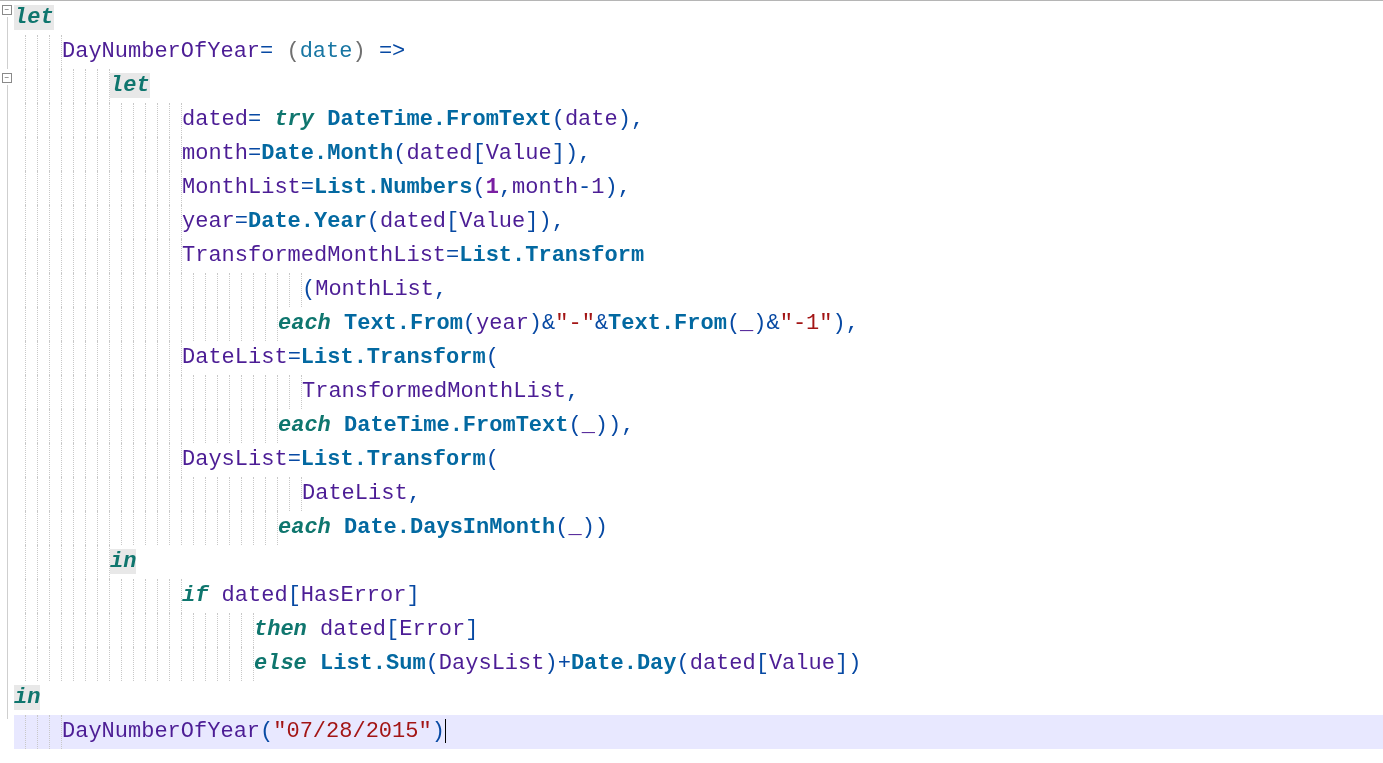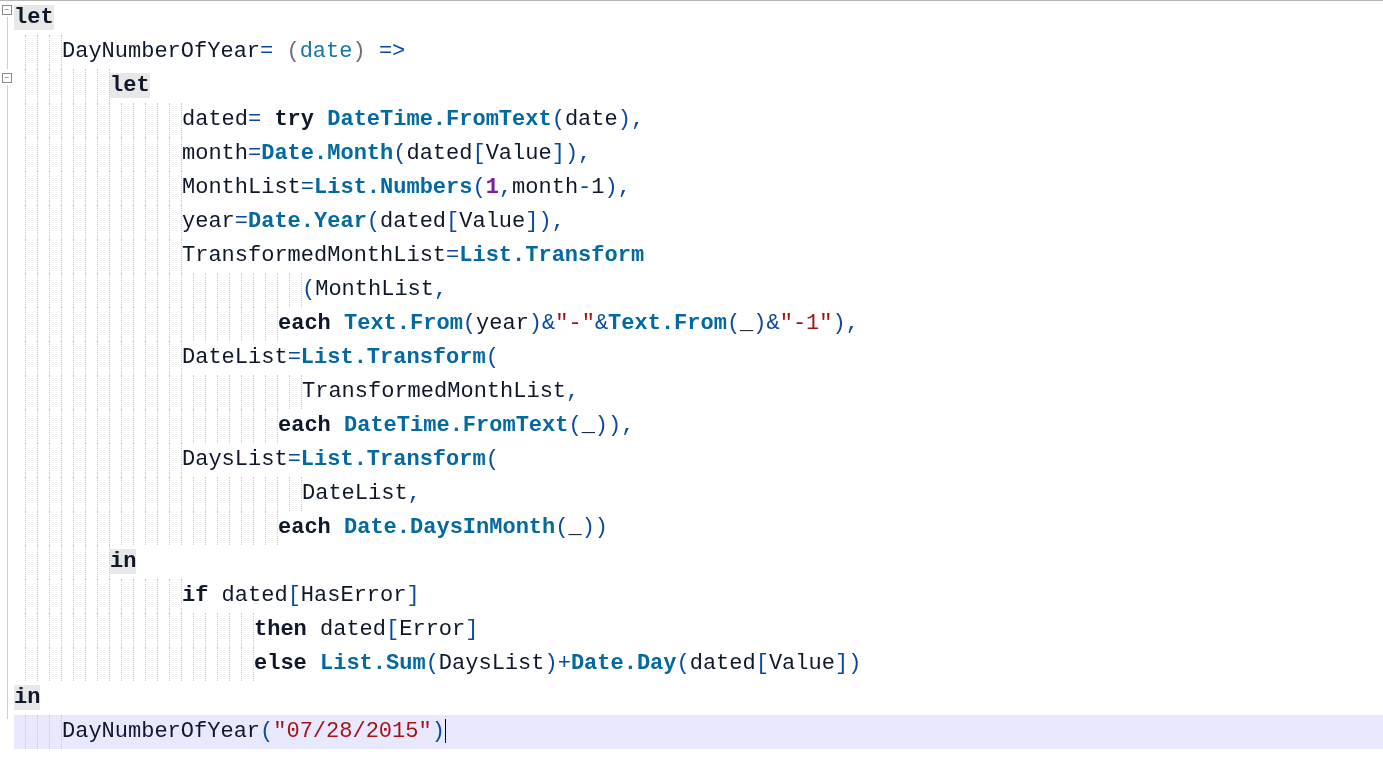--- a/index.html
+++ b/index.html
@@ -72,23 +72,23 @@
   .codecol {
     display: inline-block;
     vertical-align: top;
     height: 34px;
     line-height: 34px;
   }
   .hl-line {
     background: #e8e8ff;
   }
   
-  .kw     { color: #0f172a; font-weight: bold; }   
+  .kw     { color: #0f766e; font-weight: bold; font-style: italic; }   
   .kwbg   { background: #e8e8e8; }                  
-  .ident  { color: #0f172a; margin-top: 44px; }
+  .ident  { color: #4c1d95; margin-top: 44px; }
   .op     { color: #0749a3; }                          
   .arrow  { color: #0749a3; }
   .fn     { color: #0369a1; font-weight: bold; }
   .num    { color: #7a1fa2; font-weight: bold; }
   .str    { color: #a31515; }
   .paren  { color: #707070; }
   .param  { color: #1876a3; }
   .cursor {
     display: inline-block;
     width: 1px;

